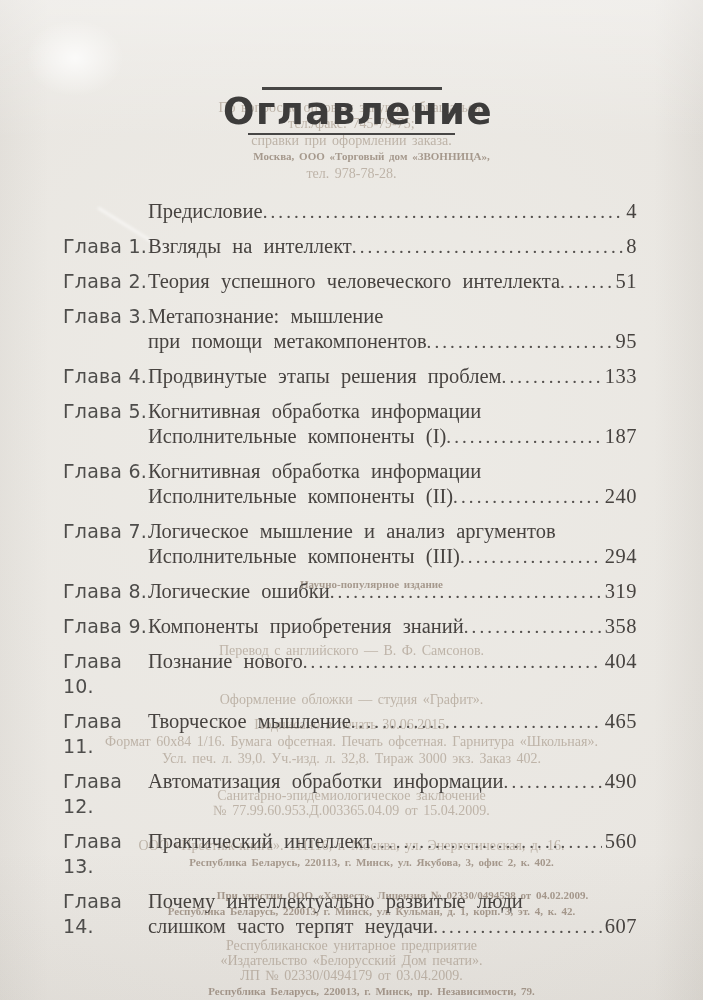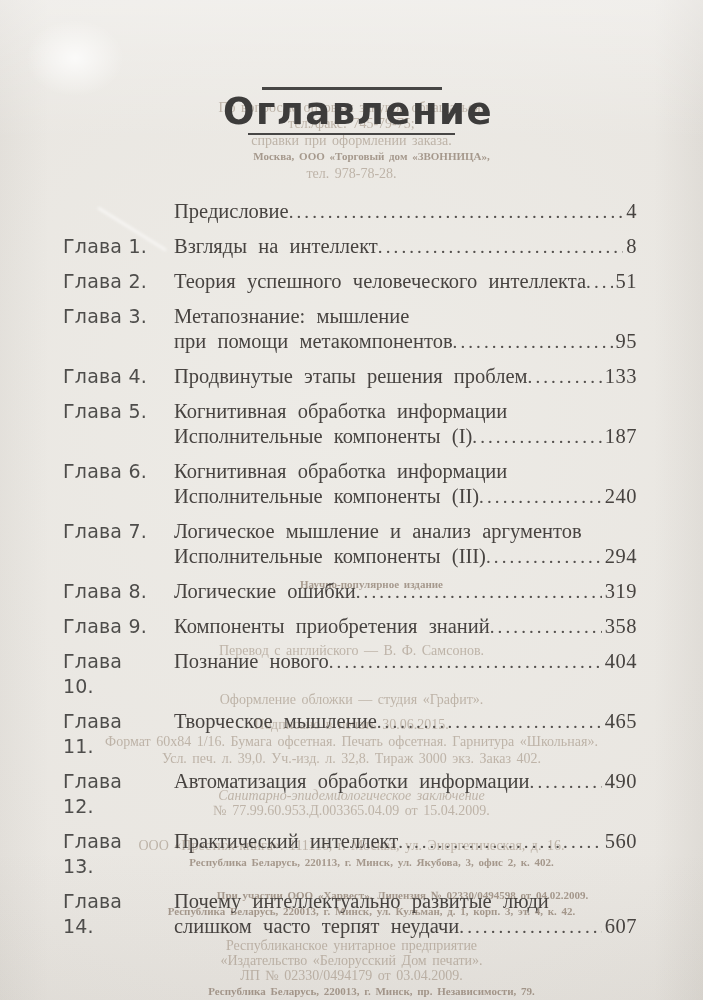--- a/index.html
+++ b/index.html
@@ -55,21 +55,21 @@
     letter-spacing:1.5px; color:#3d3c3b;
     margin:3px 0 0 0;
     padding-left:13px;
   }
   .rule-bottom { width:207px; height:2px; margin-top:2px; }
 
   .toc {
     position:absolute; top:199px; left:63px; right:66px;
     font-size:20.5px; color:#474340;
   }
-  .entry { display:flex; margin-bottom:10px;gap:26px; }
+  .entry { display:flex; margin-bottom:10px; }
   .label {
     flex:0 0 85px;
     font-family:"DejaVu Sans", "Liberation Sans", sans-serif;
     font-size:19px; line-height:25px; color:#4e4d4b;
     letter-spacing:0.2px;
   }
   .entry-body { flex:1; min-width:0; }
   .line { line-height:25px; white-space:nowrap; word-spacing:0.3em; }
   .line.last { display:flex; align-items:baseline; }
   .line-text { white-space:nowrap; }
@@ -91,21 +91,21 @@
       <div class="bleed-line" style="top: 116px;">тел./факс: 745-79-75;</div>
       <div class="bleed-line" style="top: 133px;">справки при оформлении заказа.</div>
       <div class="bleed-line strong" style="top: 149px;">Москва, ООО «Торговый дом «ЗВОННИЦА»,</div>
       <div class="bleed-line" style="top: 166px;">тел. 978-78-28.</div>
       <div class="bleed-line" style="top: 643px;">Перевод с английского — В. Ф. Самсонов.</div>
       <div class="bleed-line strong" style="top: 577px;">Научно-популярное издание</div>
       <div class="bleed-line" style="top: 660px; margin-top: 32px;">Оформление обложки — студия «Графит».</div>
       <div class="bleed-line" style="top: 717px;">Подписано в печать 30.06.2015.</div>
       <div class="bleed-line" style="top: 734px;">Формат 60х84 1/16. Бумага офсетная. Печать офсетная. Гарнитура «Школьная».</div>
       <div class="bleed-line" style="top: 751px;">Усл. печ. л. 39,0. Уч.-изд. л. 32,8. Тираж 3000 экз. Заказ 402.</div>
-      <div class="bleed-line" style="top: 788px; font-style: italic;">Санитарно-эпидемиологическое заключение</div>
+      <div class="bleed-line" style="top: 788px;">Санитарно-эпидемиологическое заключение</div>
       <div class="bleed-line" style="top: 803px;">№ 77.99.60.953.Д.003365.04.09 от 15.04.2009.</div>
       <div class="bleed-line" style="top: 838px;">ООО «Престиж-книга». 111116, г. Москва, ул. Энергетическая, д. 16.</div>
       <div class="bleed-line strong" style="top: 855px;">Республика Беларусь, 220113, г. Минск, ул. Якубова, 3, офис 2, к. 402.</div>
       <div class="bleed-line strong" style="top: 888px; padding-left: 31px;">При участии ООО «Харвест». Лицензия № 02330/0494598 от 04.02.2009.</div>
       <div class="bleed-line strong" style="top: 904px;">Республика Беларусь, 220013, г. Минск, ул. Кульман, д. 1, корп. 3, эт. 4, к. 42.</div>
       <div class="bleed-line" style="top: 938px;">Республиканское унитарное предприятие</div>
       <div class="bleed-line" style="top: 953px;">«Издательство «Белорусский Дом печати».</div>
       <div class="bleed-line" style="top: 968px;">ЛП № 02330/0494179 от 03.04.2009.</div>
       <div class="bleed-line strong" style="top: 984px;">Республика Беларусь, 220013, г. Минск, пр. Независимости, 79.</div>
     </div>

